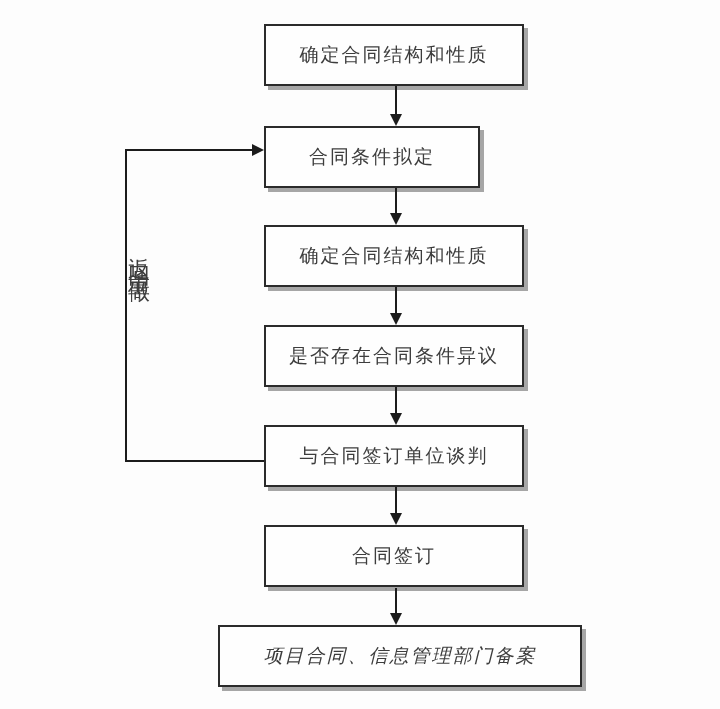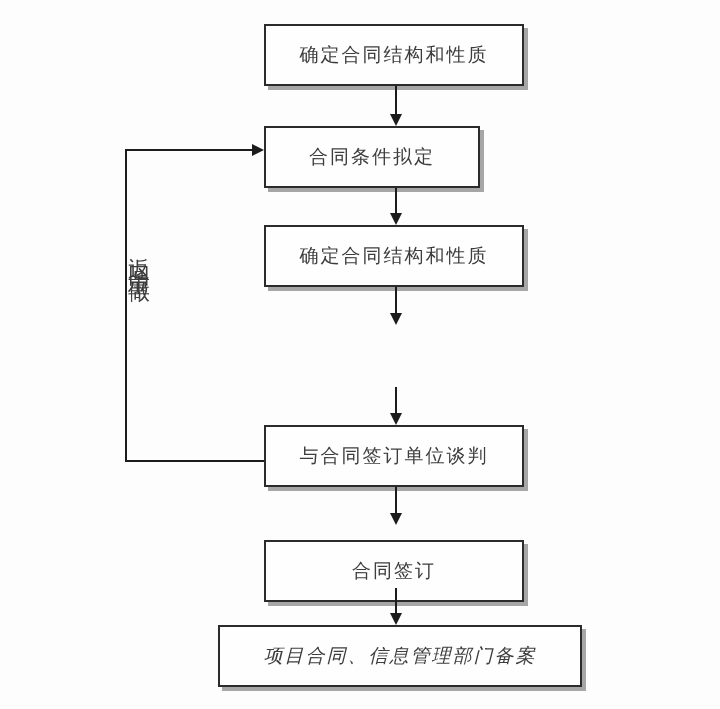--- a/index.html
+++ b/index.html
@@ -72,24 +72,25 @@
 <body>
 
 <div id="canvas">
 
   <div class="node" style="left:264px; top:24px;  width:260px; height:62px;">确定合同结构和性质</div>
 
   <div class="node" style="left:264px; top:126px; width:216px; height:62px;">合同条件拟定</div>
 
   <div class="node" style="left:264px; top:225px; width:260px; height:62px;">确定合同结构和性质</div>
 
+  <div class="node" style="left:264px; top:325px; width:260px; height:62px;">是否存在合同条件异议</div>
 
   <div class="node" style="left:264px; top:425px; width:260px; height:62px;">与合同签订单位谈判</div>
 
-  <div class="node" style="left:264px; top:525px; width:260px; height:62px;margin-top:15px;">合同签订</div>
+  <div class="node" style="left:264px; top:525px; width:260px; height:62px;">合同签订</div>
 
   <div class="node" style="left:218px; top:625px; width:364px; height:62px;font-style:italic;">项目合同、信息管理部门备案</div>
 
   <div class="varrow" style="top:86px;  height:28px;"></div>
   <div class="varrow" style="top:188px; height:25px;"></div>
   <div class="varrow" style="top:287px; height:26px;"></div>
   <div class="varrow" style="top:387px; height:26px;"></div>
   <div class="varrow" style="top:487px; height:26px;"></div>
   <div class="varrow" style="top:588px; height:25px;"></div>
 

